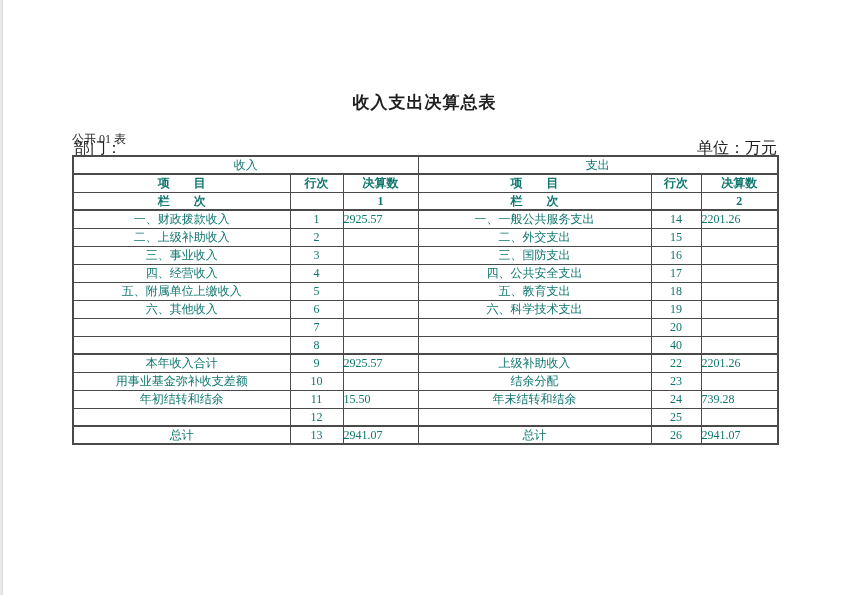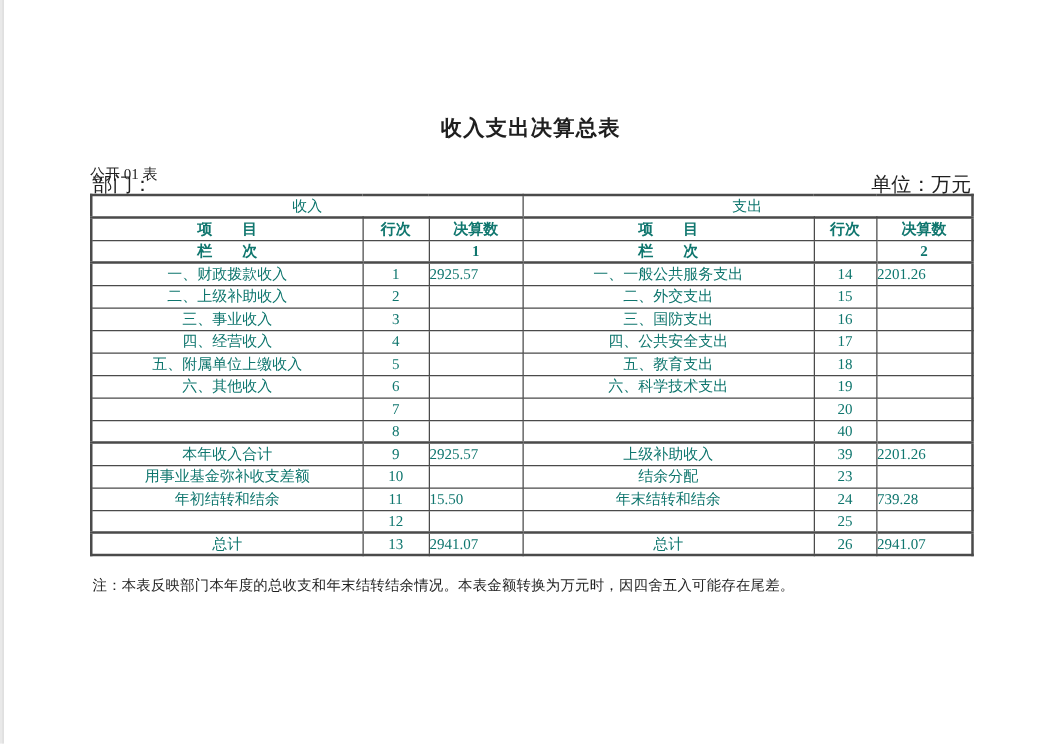--- a/index.html
+++ b/index.html
@@ -136,21 +136,21 @@
         <td class="val"></td>
         <td class="lbl"></td>
         <td class="num">40</td>
         <td class="val"></td>
       </tr>
       <tr class="thick">
         <td class="ctr b">本年收入合计</td>
         <td class="num">9</td>
         <td class="val">2925.57</td>
         <td class="ctr b">上级补助收入</td>
-        <td class="num">39</td>
+        <td class="num">22</td>
         <td class="val b">2201.26</td>
       </tr>
       <tr>
         <td class="ctr">用事业基金弥补收支差额</td>
         <td class="num">10</td>
         <td class="val"></td>
         <td class="ctr">结余分配</td>
         <td class="num">23</td>
         <td class="val"></td>
       </tr>
@@ -174,14 +174,13 @@
         <td class="ctr b">总计</td>
         <td class="num">13</td>
         <td class="val">2941.07</td>
         <td class="ctr b">总计</td>
         <td class="num">26</td>
         <td class="val b">2941.07</td>
       </tr>
     </tbody>
   </table>
 
-  <div class="footnote">注：本表反映部门本年度的总收支和年末结转结余情况。本表金额转换为万元时，因四舍五入可能存在尾差。</div>
 </div>
 
 </body></html>

